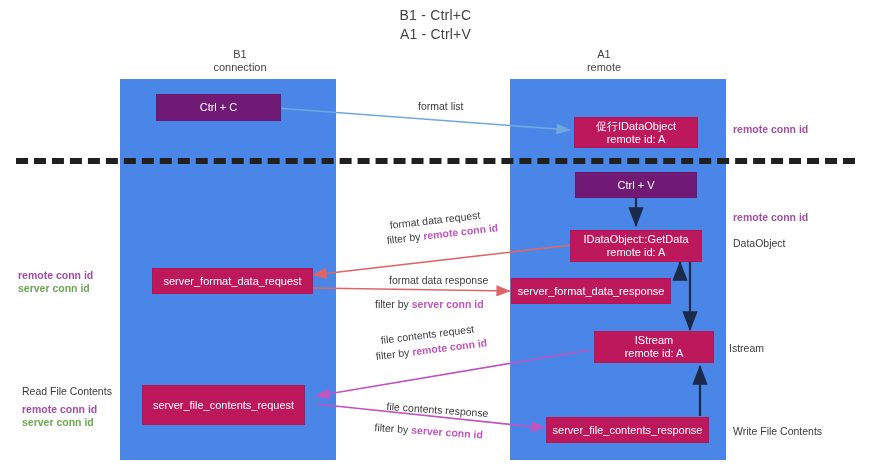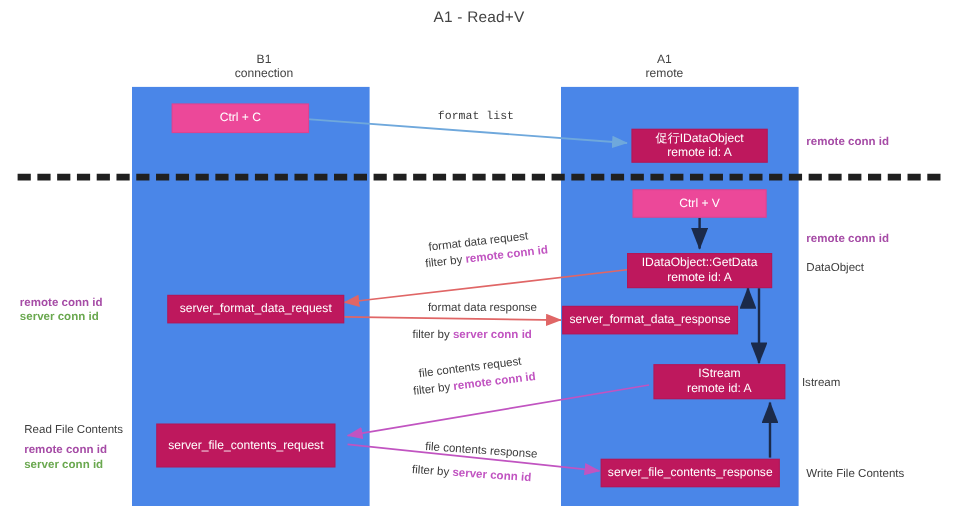--- a/index.html
+++ b/index.html
@@ -54,21 +54,21 @@
     flex-direction: column;
     align-items: center;
     justify-content: center;
     color: #ffffff;
     font-size: 11px;
     line-height: 13px;
     text-align: center;
     border: 1px solid rgba(0,0,0,.06);
     z-index: 4;
   }
-  .box.green { background: #ec4899; }
+  .box.green { background: #701a75; }
   .box.orange { background: #be185d; }
   .box .l2 { display: block; }
 
   
   .dashed-sep {
     position: absolute;
     left: 16px;
     top: 158px;
     width: 839px;
     height: 0;
@@ -107,21 +107,22 @@
     z-index: 3;
     pointer-events: none;
   }
 </style>
 </head>
 <body>
 
 <div id="canvas">
 
   <div class="title">
-    <div>A1 - Read+V</div>
+    <div>B1 - Ctrl+C</div>
+    <div>A1 - Ctrl+V</div>
   </div>
 
   <div class="col-head" style="left:140px; top:48px; width:200px;">
     <div>B1</div>
     <div>connection</div>
   </div>
   <div class="col-head" style="left:504px; top:48px; width:200px;">
     <div>A1</div>
     <div>remote</div>
   </div>
@@ -198,21 +199,21 @@
   <div class="box orange" style="left:142px; top:385px; width:163px; height:40px;">
     <span>server_file_contents_request</span>
   </div>
 
   <div class="box orange" style="left:546px; top:417px; width:163px; height:26px;">
     <span>server_file_contents_response</span>
   </div>
 
   <div class="dashed-sep"></div>
 
-  <div class="cap" style="left:398px; top:100px;font-family:Liberation Mono, monospace;">format list</div>
+  <div class="cap" style="left:418px; top:100px;">format list</div>
 
   <div class="cap" style="left:389px; top:219px; transform: rotate(-6.5deg);">format data request</div>
   <div class="cap" style="left:386px; top:234px; transform: rotate(-6.5deg);">
     <span>filter by </span><span class="p">remote conn id</span>
   </div>
 
   <div class="cap" style="left:389px; top:274px;">format data response</div>
   <div class="cap" style="left:375px; top:298px;">
     <span>filter by </span><span class="p">server conn id</span>
   </div>

